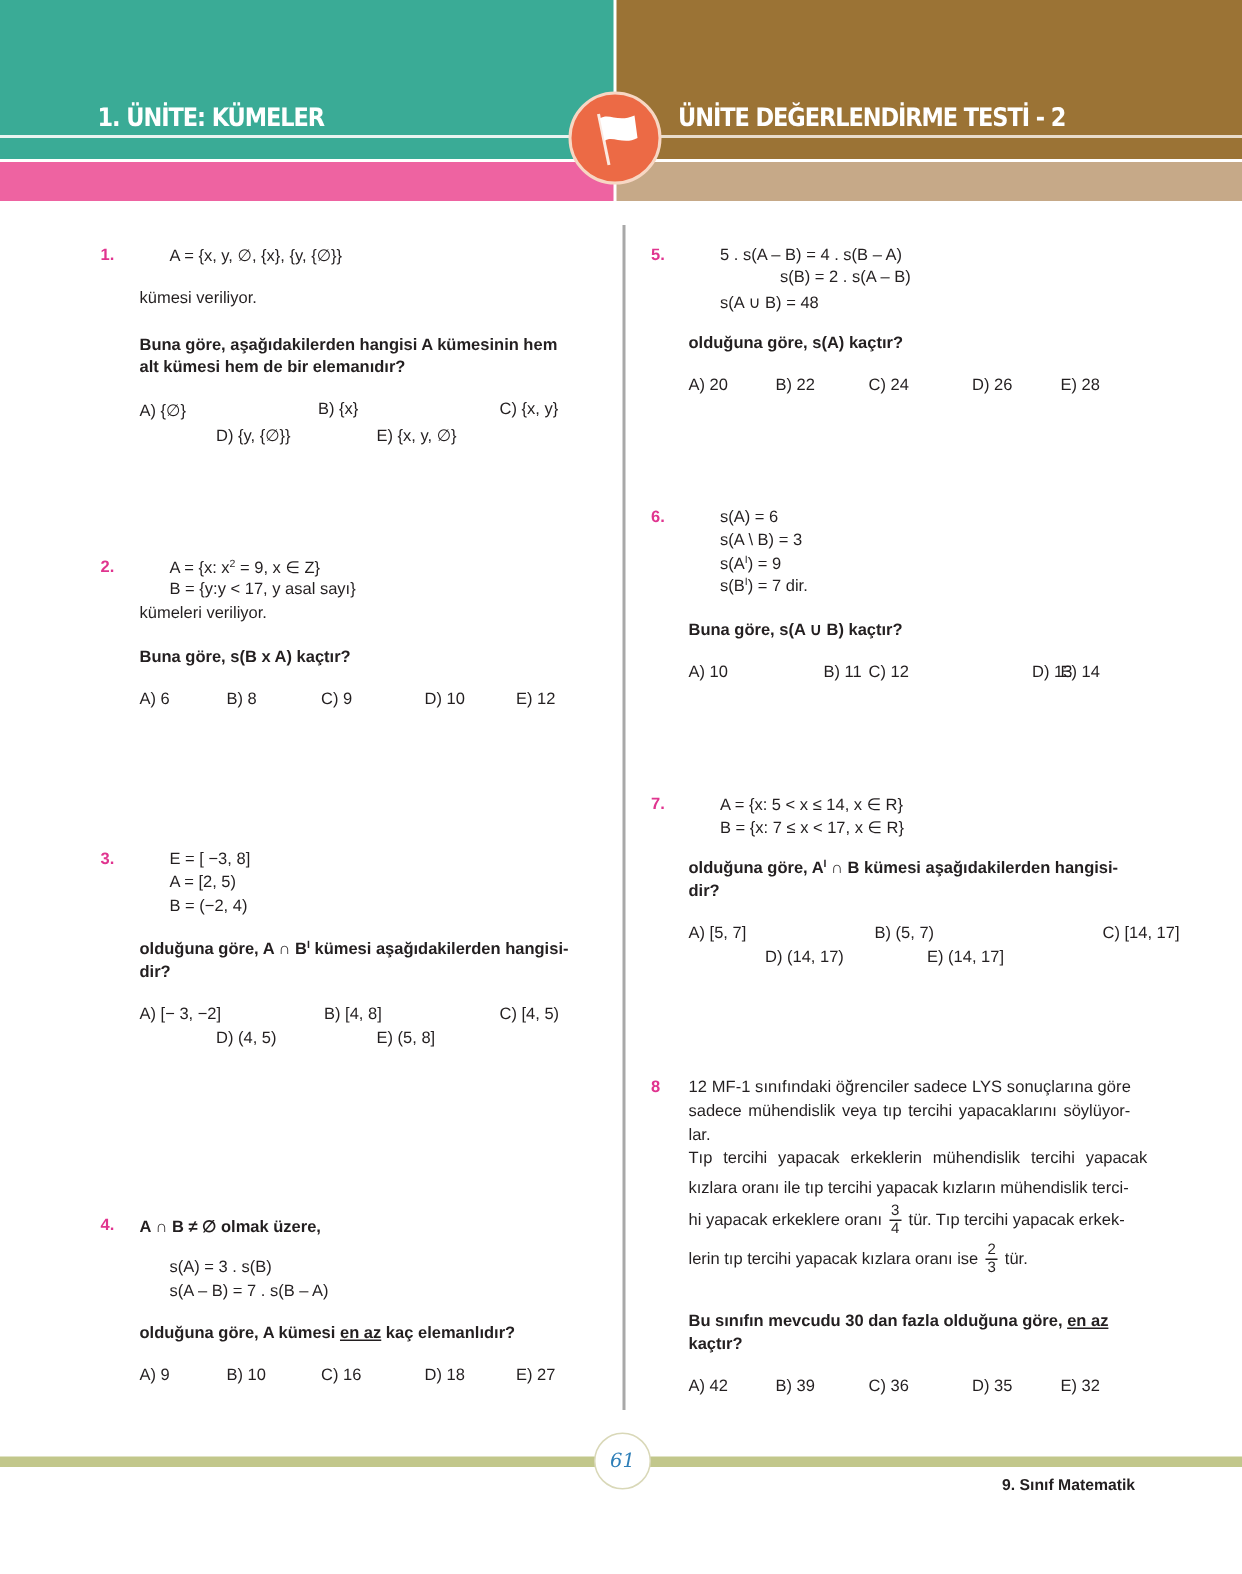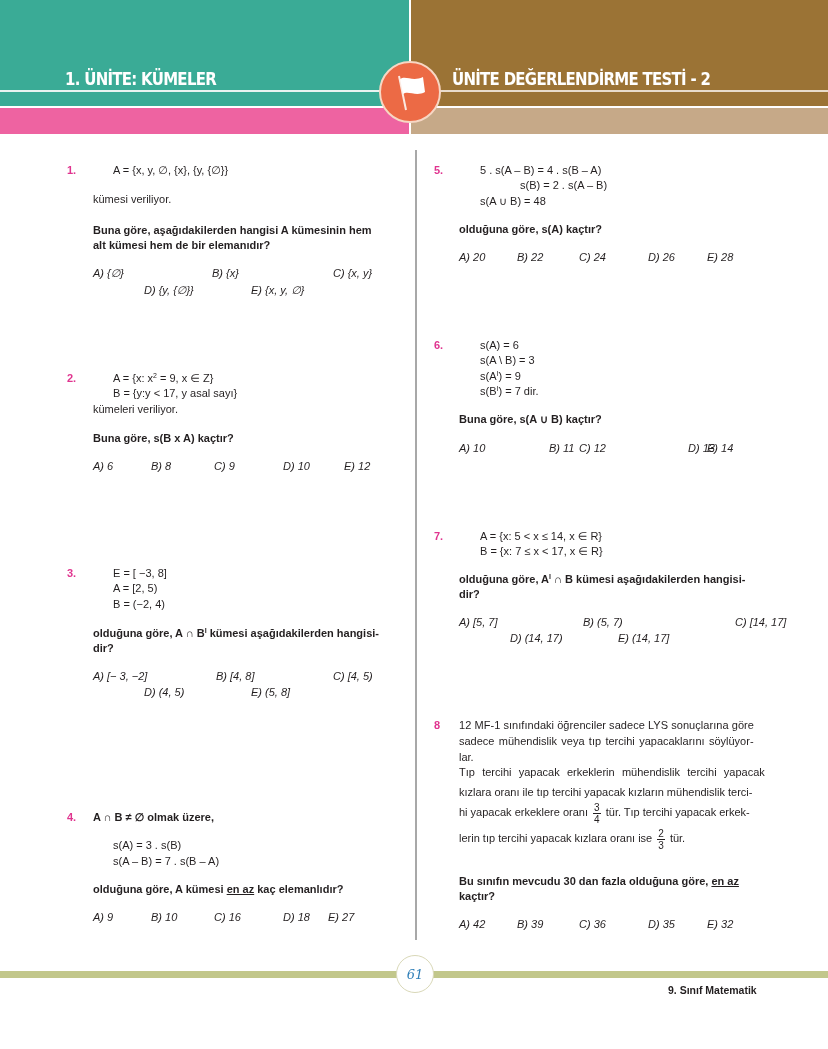--- a/index.html
+++ b/index.html
@@ -16,21 +16,21 @@
   .hdr-line-r { position: absolute; left: 411px; top: 90px; width: 417px; height: 2px; background: #e9dccb; }
   .hdr-title-l { position: absolute; left: 65px; top: 69px; color: #fff; font-family: "DejaVu Sans", sans-serif; font-weight: bold; font-size: 17px; letter-spacing: -0.8px; transform: scaleX(0.88); transform-origin: left; }
   .hdr-title-r { position: absolute; left: 452px; top: 69px; color: #fff; font-family: "DejaVu Sans", sans-serif; font-weight: bold; font-size: 17px; letter-spacing: -0.8px; transform: scaleX(0.88); transform-origin: left; }
   .badge { position: absolute; left: 379px; top: 61px; width: 62px; height: 62px; border-radius: 50%; background: #ec6a45; border: 2px solid #f7d7c4; display: flex; align-items: center; justify-content: center; }
 
   
   .divider { position: absolute; left: 415px; top: 150px; width: 2px; height: 790px; background: #a8a8a8; }
   .qnum { position: absolute; color: #e0348f; font-weight: bold; font-size: 11px; }
   .bold { font-weight: bold; }
   .txt { position: absolute; white-space: nowrap; }
-  .opt { position: absolute; white-space: nowrap; font-style: italic; }
+  .opt { position: absolute; white-space: nowrap; }
   .ul { text-decoration: underline; }
   sup { font-size: 7px; vertical-align: 4px; line-height: 0; }
   .frac { display: inline-block; vertical-align: middle; text-align: center; font-size: 10px; line-height: 11px; margin: 0 2px; }
   .frac span { display: block; }
   .frac .top { border-bottom: 1px solid #231f20; padding: 0 1px; }
 
   
   .footer-bar { position: absolute; left: 0; top: 971px; width: 828px; height: 7px; background: #c2c78b; }
   .page-circle { position: absolute; left: 396px; top: 955px; width: 38px; height: 38px; border-radius: 50%; background: #fff; border: 1.5px solid #d9d8b8; display: flex; align-items: center; justify-content: center; color: #2f7fb8; font-family: "DejaVu Serif", serif; font-style: italic; font-size: 13px; }
   .footer-text { position: absolute; left: 668px; top: 984px; font-weight: bold; font-size: 10.5px; color: #231f20; }
@@ -100,21 +100,21 @@
 <div>
   <div class="qnum" style="left:67px; top:811px;">4.</div>
   <div class="txt bold" style="left:93px; top:811px;">A ∩ B ≠ ∅ olmak üzere,</div>
   <div class="txt" style="left:113px; top:839px;">s(A) = 3 . s(B)</div>
   <div class="txt" style="left:113px; top:855px;">s(A – B) = 7 . s(B – A)</div>
   <div class="txt bold" style="left:93px; top:883px;"><span>olduğuna göre, A kümesi </span><span class="ul">en az</span><span> kaç elemanlıdır?</span></div>
   <div class="opt" style="left:93px; top:911px;">A) 9</div>
   <div class="opt" style="left:151px; top:911px;">B) 10</div>
   <div class="opt" style="left:214px; top:911px;">C) 16</div>
   <div class="opt" style="left:283px; top:911px;">D) 18</div>
-  <div class="opt" style="left:328px; top:911px;">E) 27</div>
+  <div class="opt" style="left:344px; top:911px;">E) 27</div>
 </div>
 
 <div>
   <div class="qnum" style="left:434px; top:164px;">5.</div>
   <div class="txt" style="left:480px; top:164px;">5 . s(A – B) = 4 . s(B – A)</div>
   <div class="txt" style="left:480px; top:179px;margin-left:40px;">s(B) = 2 . s(A – B)</div>
   <div class="txt" style="left:480px; top:195px;">s(A ∪ B) = 48</div>
   <div class="txt bold" style="left:459px; top:223px;">olduğuna göre, s(A) kaçtır?</div>
   <div class="opt" style="left:459px; top:251px;">A) 20</div>
   <div class="opt" style="left:517px; top:251px;">B) 22</div>

